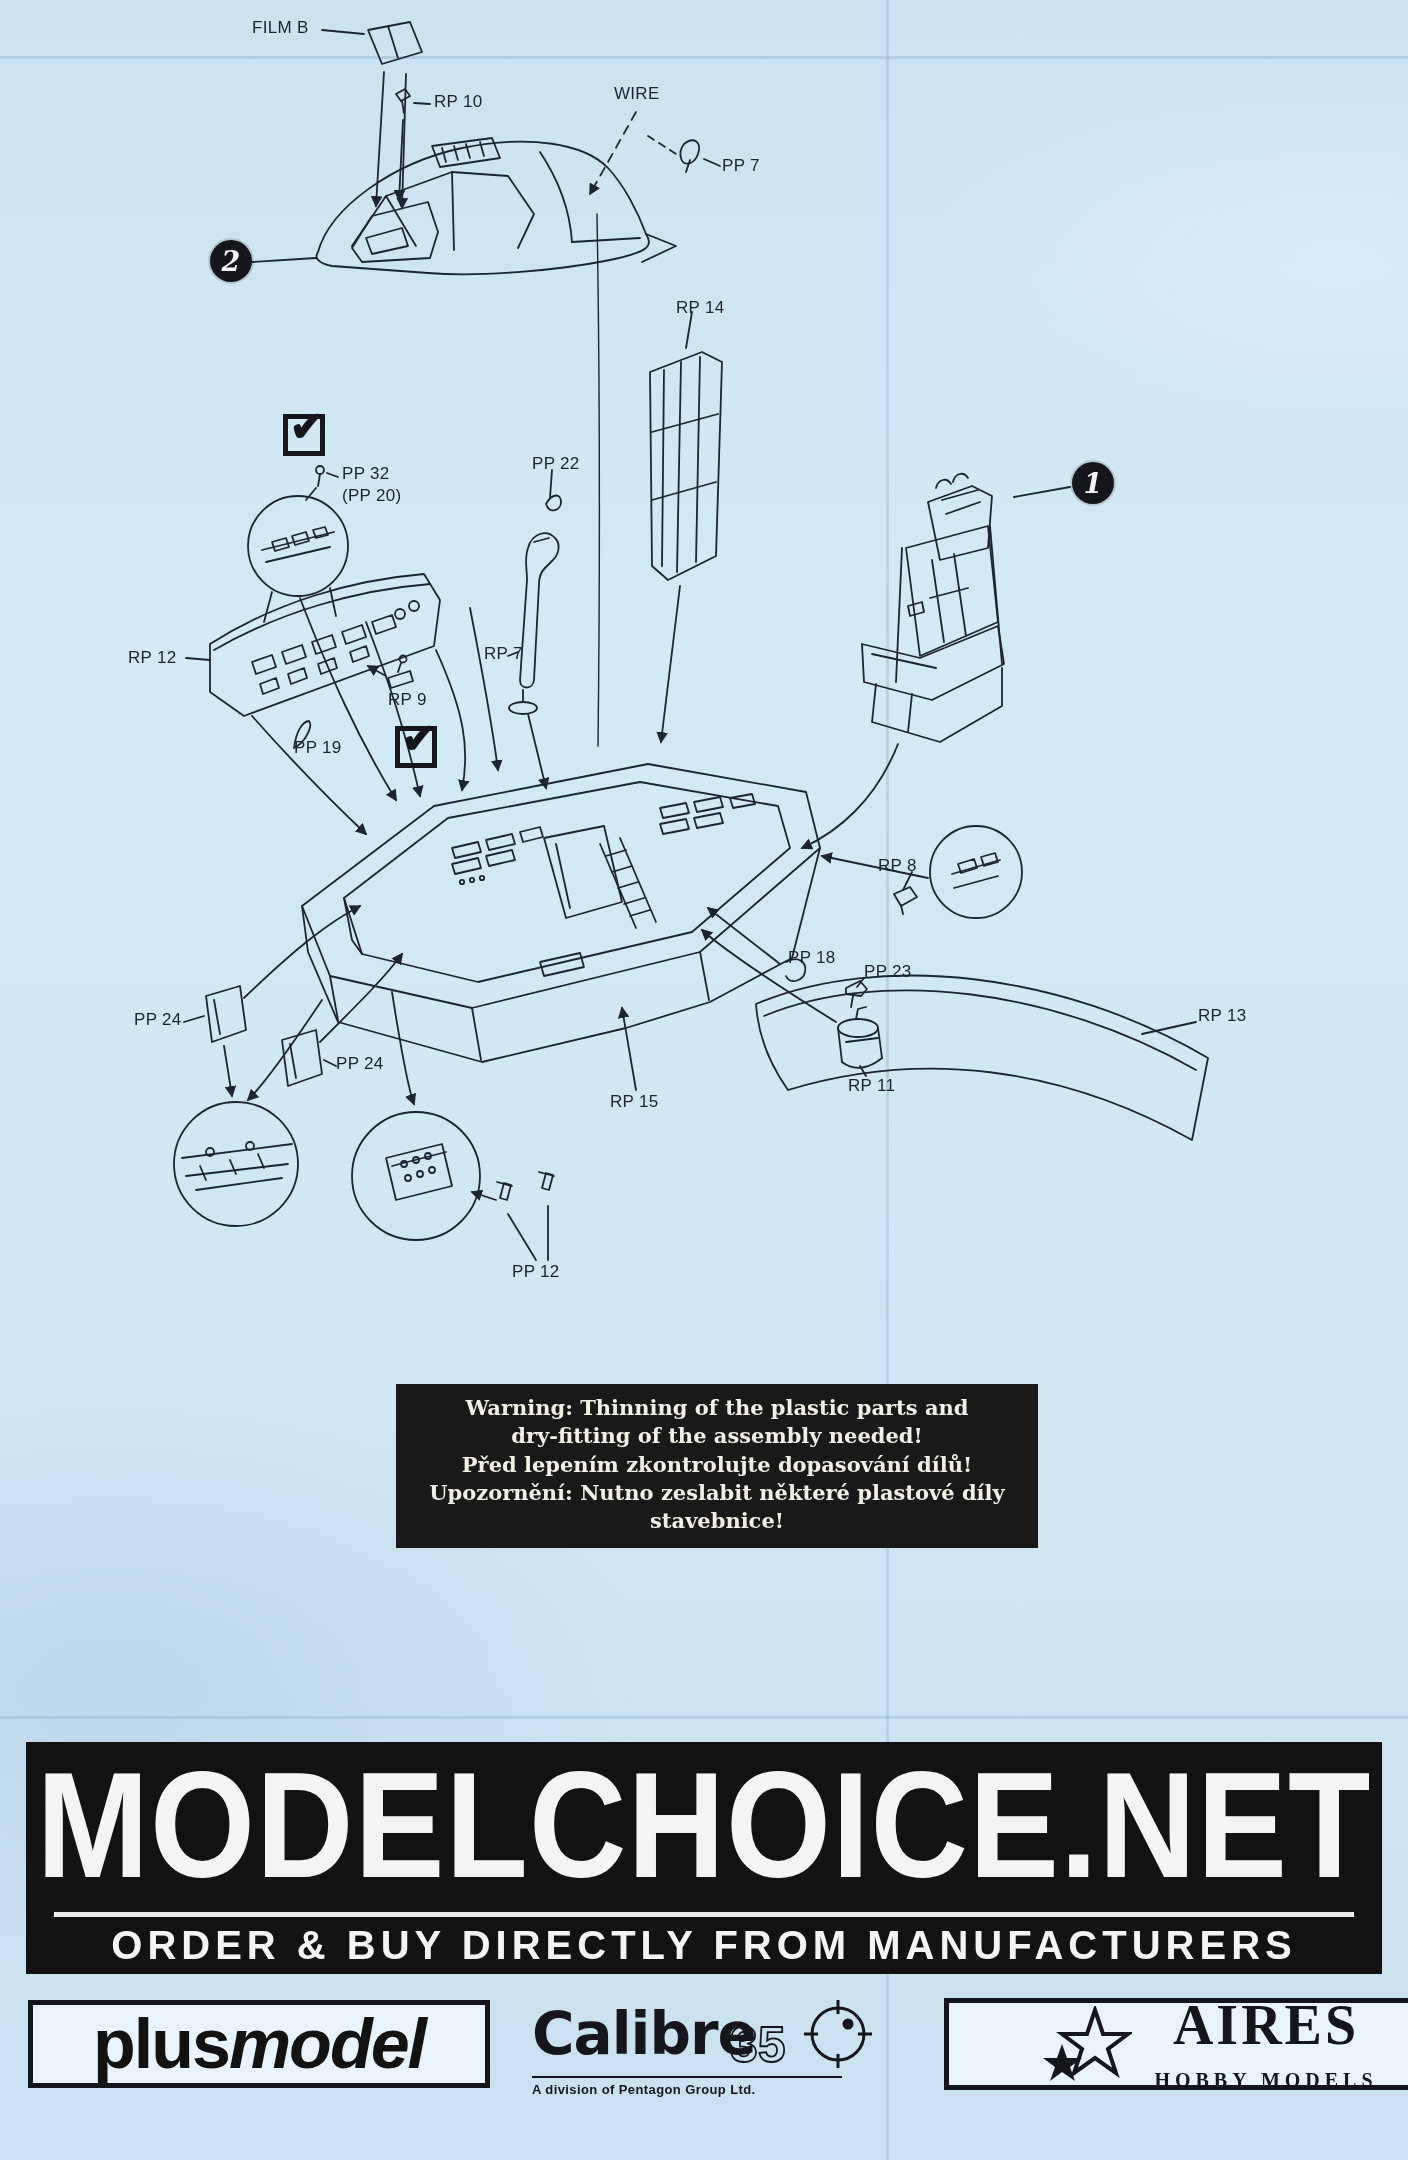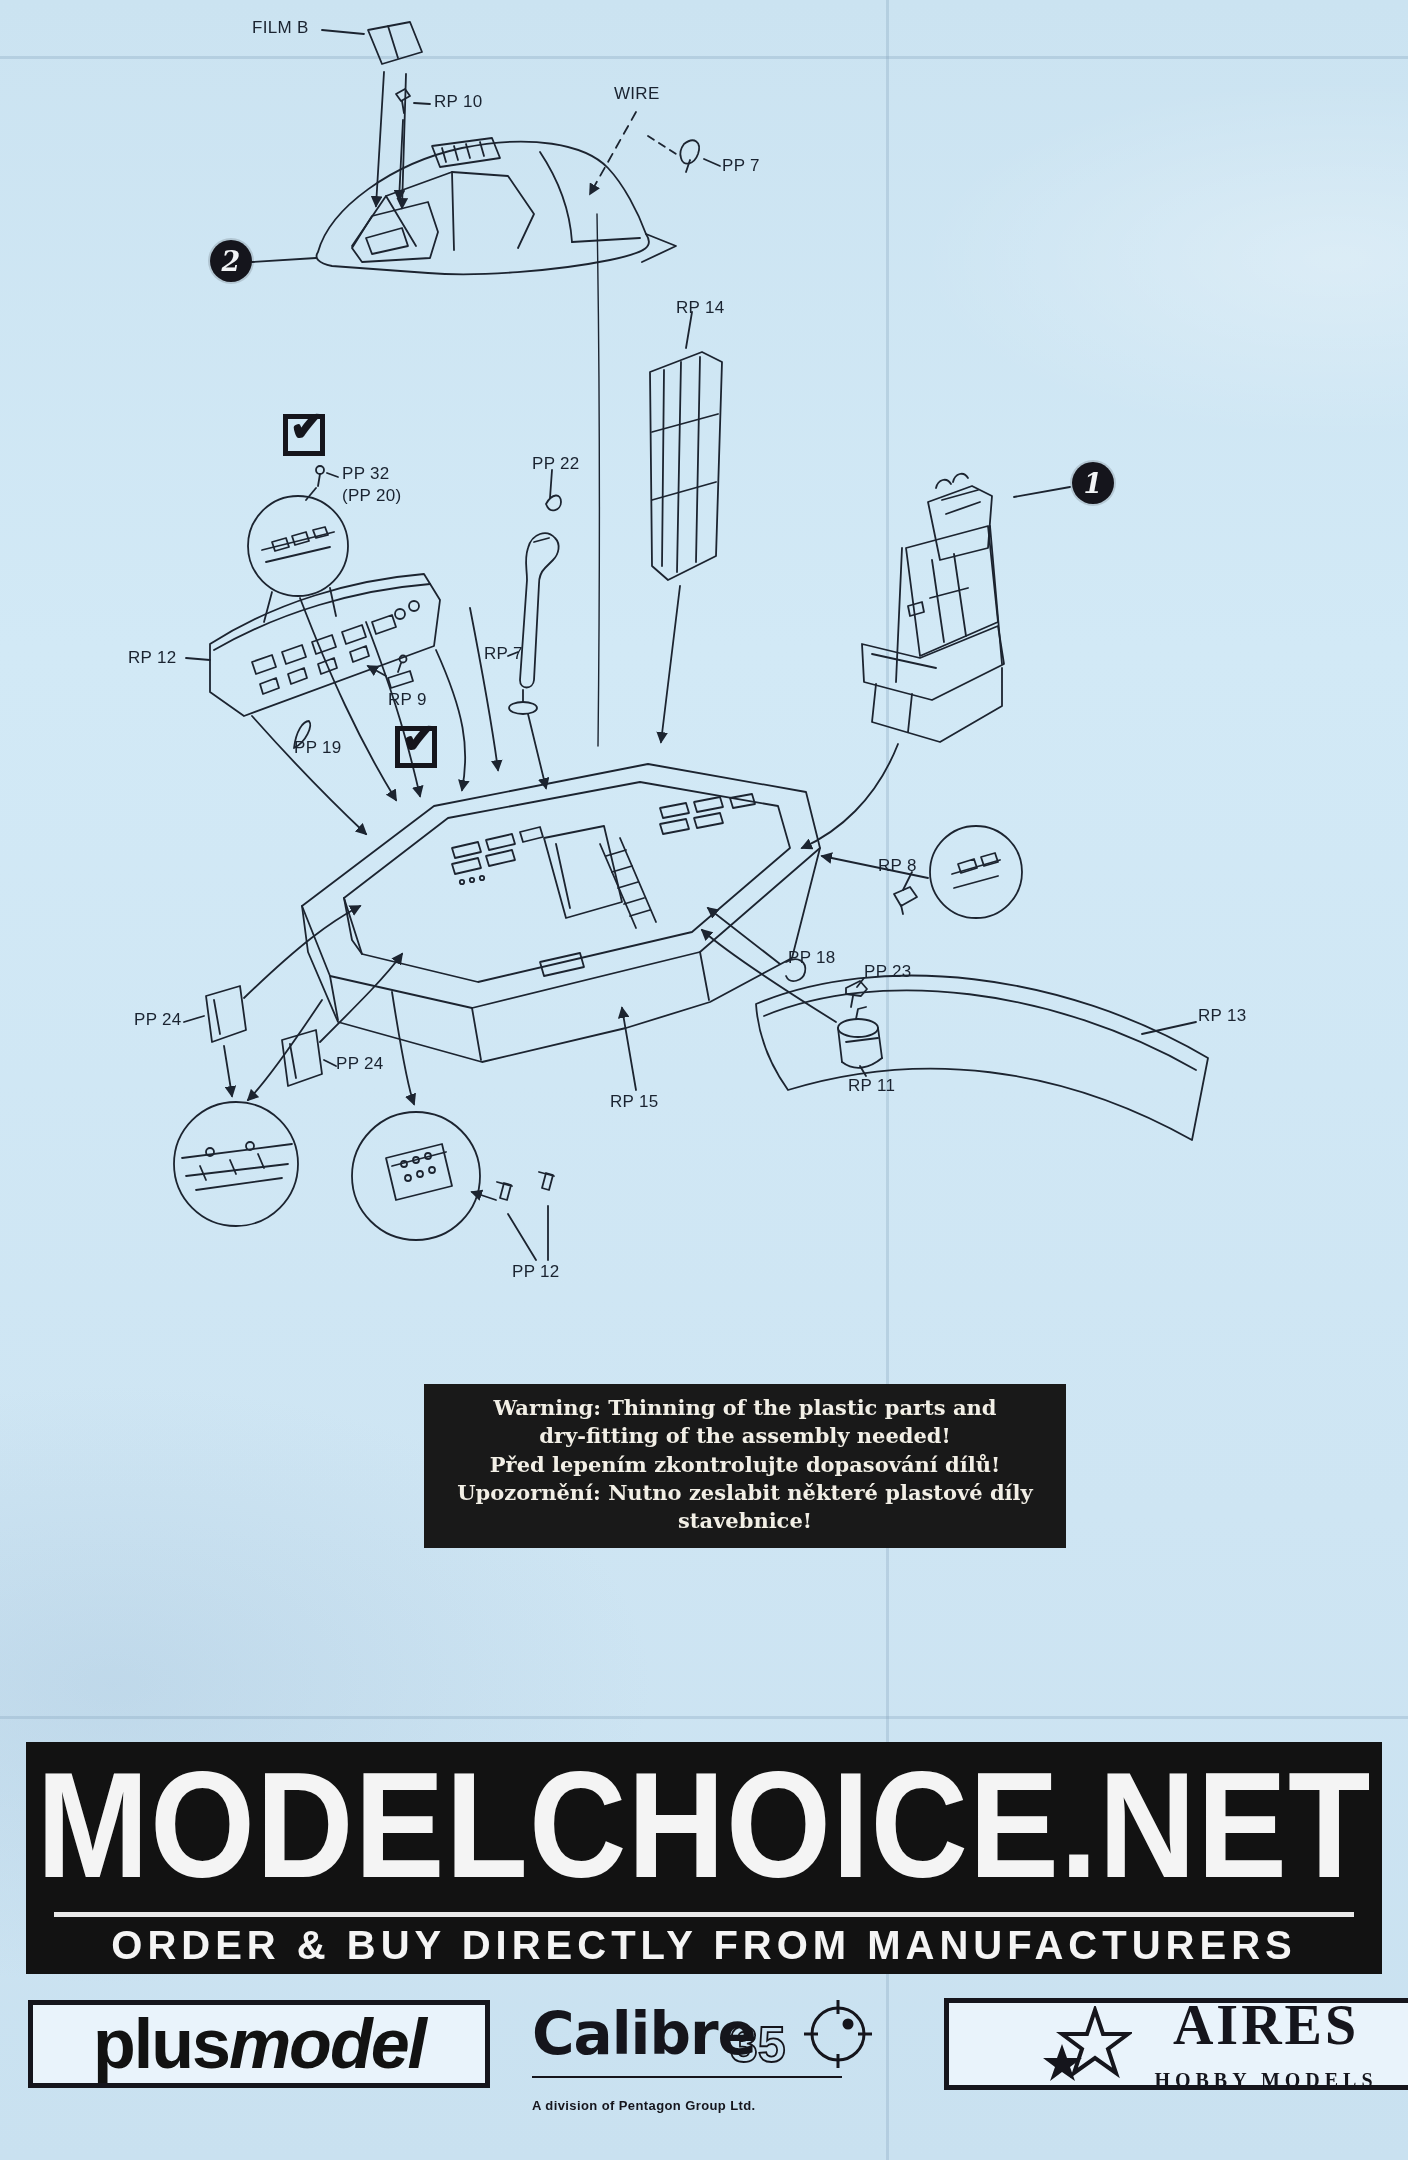--- a/index.html
+++ b/index.html
@@ -36,21 +36,20 @@
   .checkbox span {
     font-size:42px; font-weight:bold; color:#15151c; line-height:1;
     transform:translate(3px,-8px);
   }
 
   .warning {
     position:absolute; z-index:3; left:396px; top:1384px; width:642px;
     background:#191919; color:#f2efe6; text-align:center;
     font-family:"DejaVu Serif", serif; font-weight:bold;
     padding:10px 6px 12px;
-    margin-left:28px;
   }
   .warning div { font-size:21px; line-height:1.35; }
 
   .banner {
     position:absolute; z-index:3; left:26px; top:1742px; width:1356px; height:232px;
     background:#121212; color:#f4f4f4;
     display:flex; flex-direction:column; align-items:center; justify-content:center;
     padding:6px 0 10px;
   }
   .banner-title {
@@ -70,21 +69,21 @@
 
   .logo-calibre { position:absolute; z-index:3; left:532px; top:1996px; width:352px; height:102px; color:#15151c; }
   .cal-row { position:relative; height:76px; }
   .cal-name {
     position:absolute; left:0; top:4px; font-size:58px; font-weight:bold;
     font-family:"DejaVu Sans", sans-serif; letter-spacing:-1px;
   }
   .cal-scope { position:absolute; left:196px; top:0; }
   .cal-division {
     font-size:13px; font-weight:bold; letter-spacing:0.4px;
-    border-top:2px solid #15151c; padding-top:20px; margin-top:4px; width:310px;
+    border-top:2px solid #15151c; padding-top:4px; margin-top:4px; width:310px;
   }
 
   .logo-aires { left:944px; top:1998px; width:530px; height:92px; gap:22px; }
   .aires-text { display:flex; flex-direction:column; align-items:center; color:#15151c; }
   .aires-name { font-family:"Liberation Serif", serif; font-weight:bold; font-size:56px; letter-spacing:3px; line-height:1; }
   .aires-sub  { font-family:"Liberation Serif", serif; font-weight:bold; font-size:20px; letter-spacing:5px; margin-top:16px; }
 </style>
 </head>
 <body>
 

